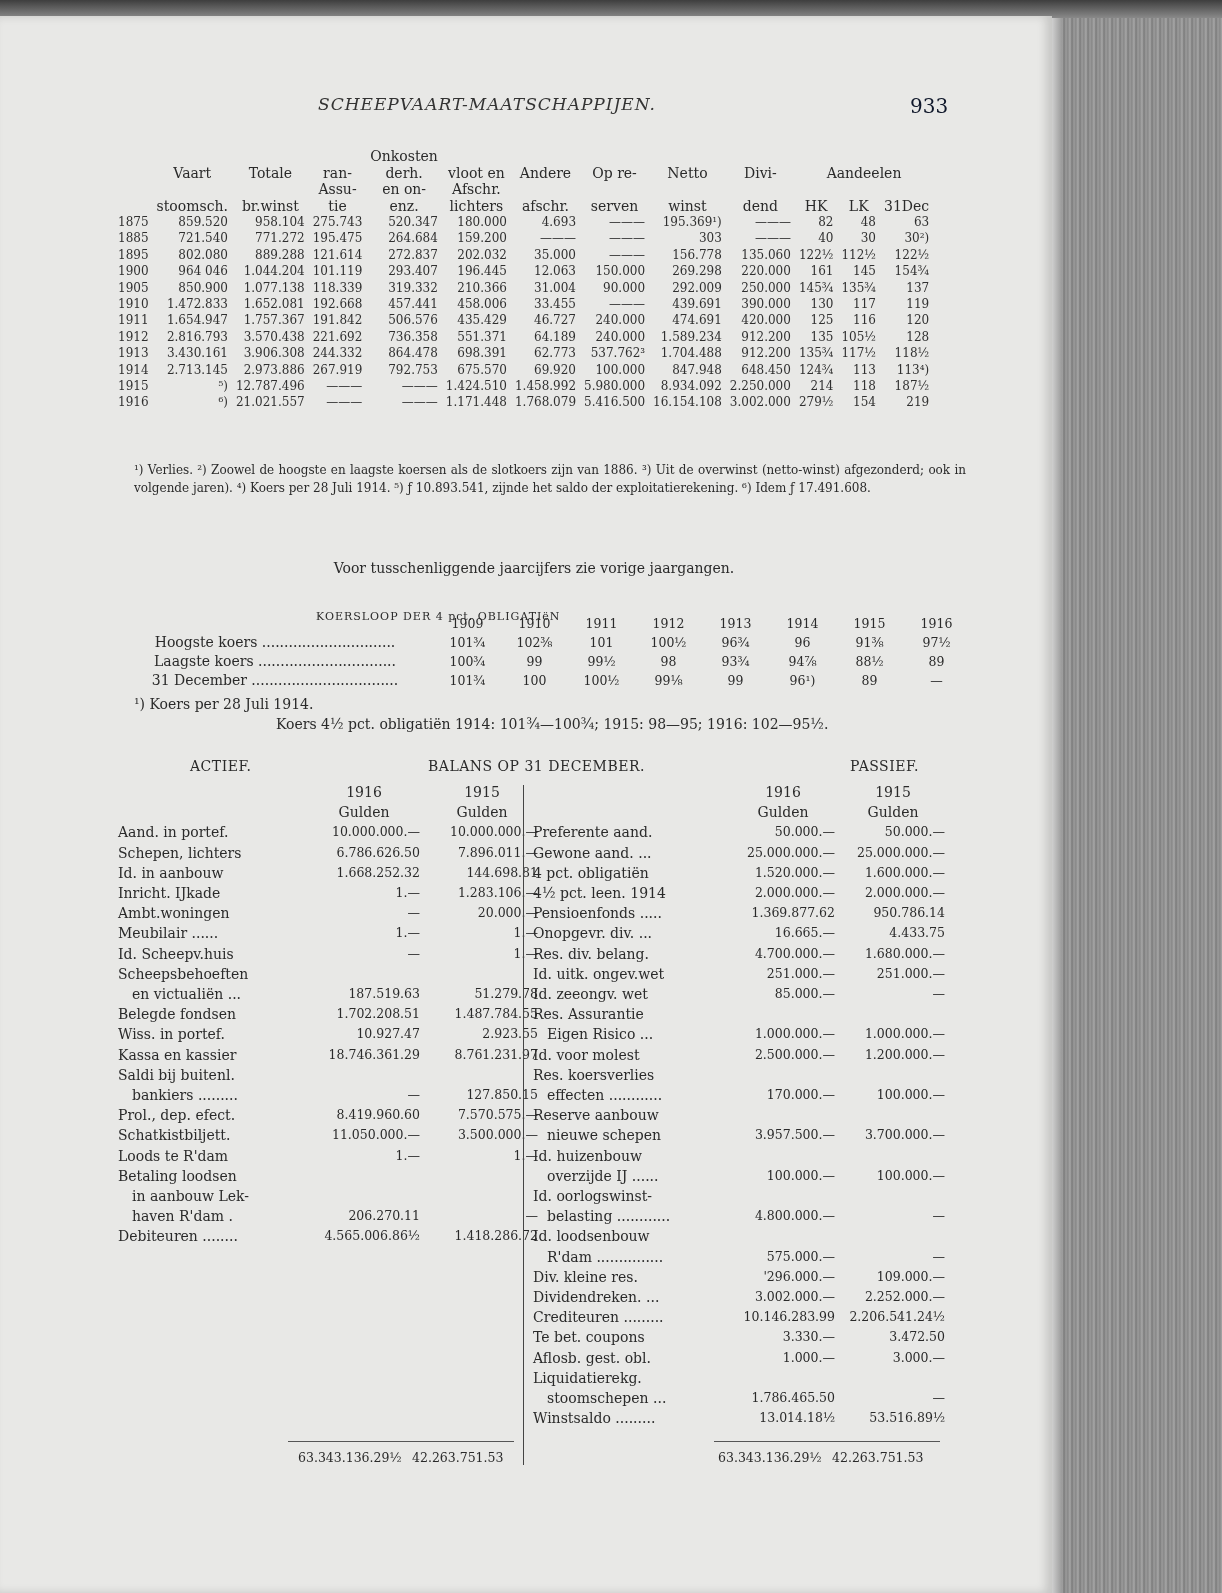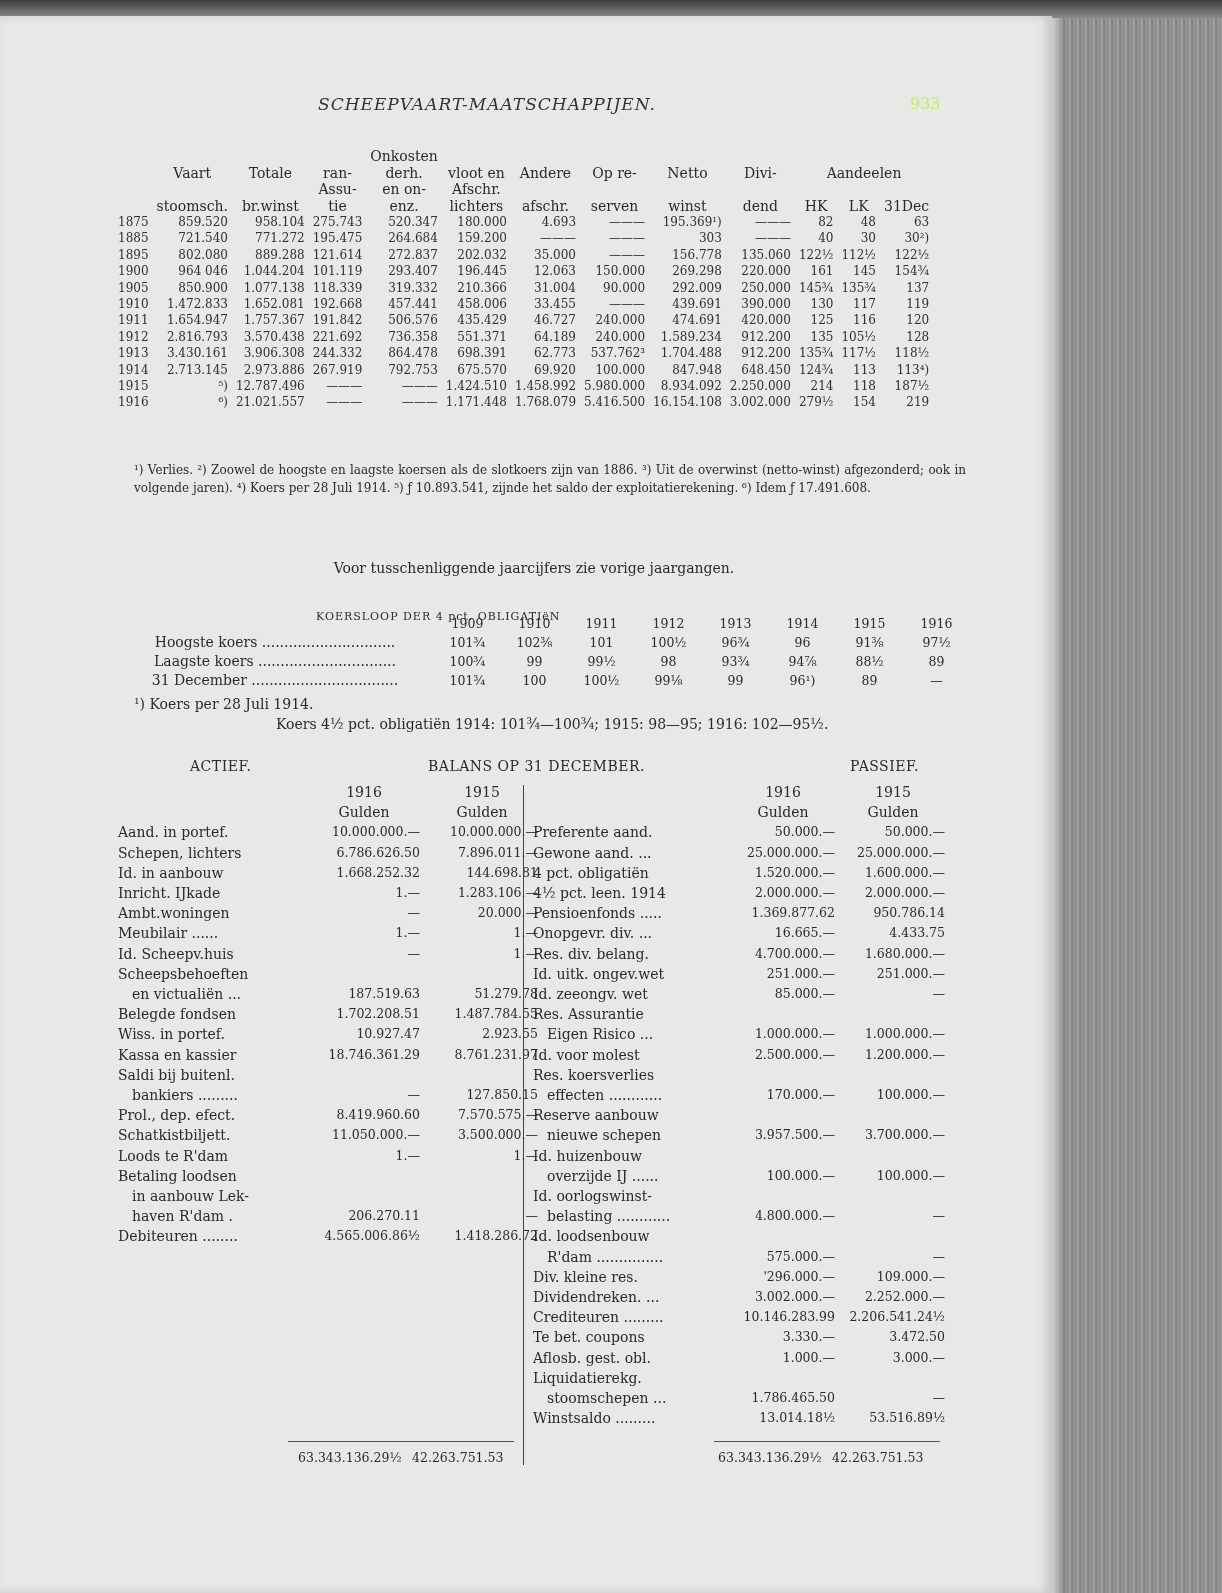--- a/index.html
+++ b/index.html
@@ -16,21 +16,21 @@
     background: #e8e8e6;
     box-shadow: inset -6px 0 10px rgba(0,0,0,0.15);
   }
   .page-edges {
     position: absolute; left: 1052px; top: 18px; width: 170px; height: 1575px;
     background: repeating-linear-gradient(90deg, #8a8a8a 0px, #a8a8a8 2px, #7a7a7a 4px, #9c9c9c 6px, #858585 8px);
   }
   .page-edges::before { content: ""; position: absolute; left: 0; top: 0; width: 10px; height: 100%; background: linear-gradient(90deg, #cfcfcf, #9a9a9a); }
 
   .running-head { position: absolute; top: 94px; left: 318px; font-style: italic; font-size: 17px; letter-spacing: 1px; color: #333; }
-  .page-number { position: absolute; top: 94px; left: 910px; font-size: 16px; color: #bef264; }
+  .page-number { position: absolute; top: 94px; left: 910px; font-size: 20px; color: #0f172a; }
 
   table { border-collapse: collapse; }
   .t1 { position: absolute; left: 118px; top: 148px; font-size: 13px; line-height: 16px; }
   .t1 td, .t1 th { padding: 0 4px; white-space: nowrap; text-align: right; font-weight: normal; }
   .t1 thead th { text-align: center; vertical-align: bottom; font-size: 14px; line-height: 16.5px; }
   .t1 tbody td { font-size: 12px; line-height: 16.4px; color: #303030; }
   .t1 tbody td.yr { text-align: left; padding-left: 0; margin-left: 16px; }
 
   .footnotes { position: absolute; left: 118px; top: 462px; width: 832px; font-size: 12px; line-height: 17.5px; text-align: justify; margin-left: 16px; }
   .note-line { position: absolute; left: 118px; width: 832px; text-align: center; top: 560px; font-size: 14px; }

